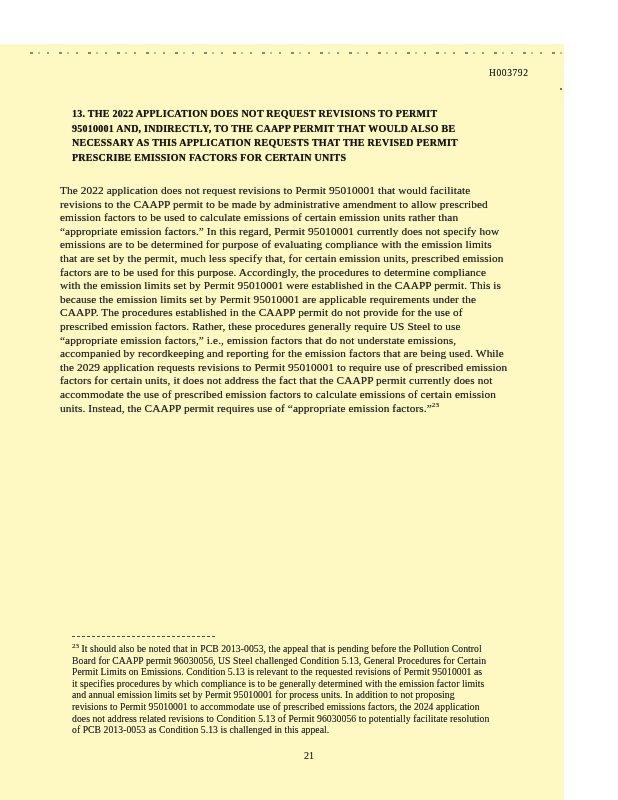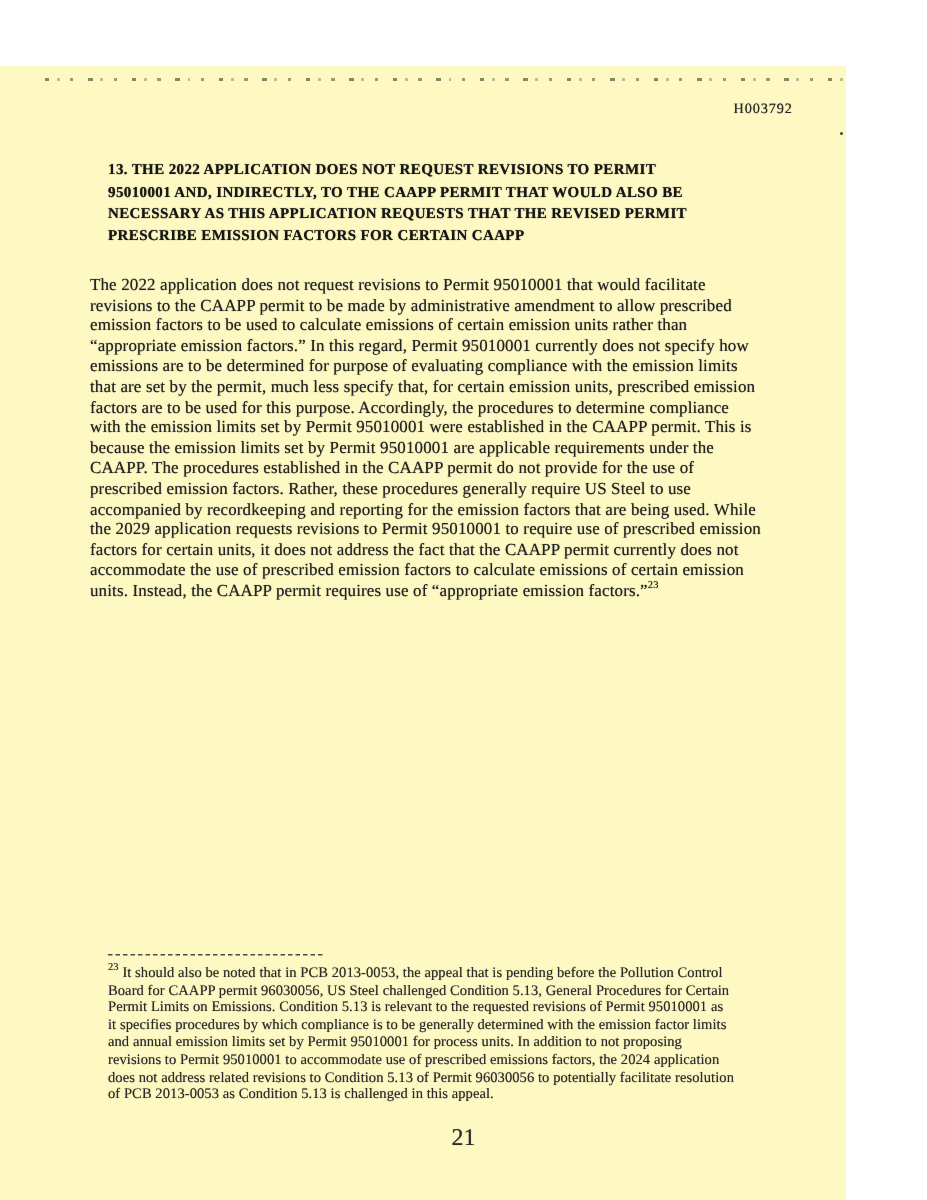--- a/index.html
+++ b/index.html
@@ -102,54 +102,55 @@
     letter-spacing: 0.05px;
     color: #2b2b2b;
     text-shadow: 0 0 0.6px rgba(43,43,43,0.6);
   }
   .page-number {
     position: absolute;
     top: 706px;
     left: 0;
     width: 618px;
     text-align: center;
-    font-size: 16px;
+    font-size: 10px;
     color: #2a2a2a;
     text-shadow: 0 0 0.6px rgba(42,42,42,0.6);
   }
 </style>
 </head>
 <body>
 
 <div class="page">
 
   <div class="scan-line top"></div>
 
   <div class="doc-number">H003792</div>
   <div class="speck"></div>
 
   <div class="heading">
     <div class="line">13.  THE 2022 APPLICATION DOES NOT REQUEST REVISIONS TO PERMIT</div>
     <div class="line">95010001 AND, INDIRECTLY, TO THE CAAPP PERMIT THAT WOULD ALSO BE</div>
     <div class="line">NECESSARY AS THIS APPLICATION REQUESTS THAT THE REVISED PERMIT</div>
-    <div class="line">PRESCRIBE EMISSION FACTORS FOR CERTAIN CAAPP</div>
+    <div class="line">PRESCRIBE EMISSION FACTORS FOR CERTAIN UNITS</div>
   </div>
 
   <div class="body-para">
     <div class="line">The 2022 application does not request revisions to Permit 95010001 that would facilitate</div>
     <div class="line">revisions to the CAAPP permit to be made by administrative amendment to allow prescribed</div>
     <div class="line">emission factors to be used to calculate emissions of certain emission units rather than</div>
     <div class="line">“appropriate emission factors.” In this regard, Permit 95010001 currently does not specify how</div>
     <div class="line">emissions are to be determined for purpose of evaluating compliance with the emission limits</div>
     <div class="line">that are set by the permit, much less specify that, for certain emission units, prescribed emission</div>
     <div class="line">factors are to be used for this purpose. Accordingly, the procedures to determine compliance</div>
     <div class="line">with the emission limits set by Permit 95010001 were established in the CAAPP permit.  This is</div>
     <div class="line">because the emission limits set by Permit 95010001 are applicable requirements under the</div>
     <div class="line">CAAPP. The procedures established in the CAAPP permit do not provide for the use of</div>
     <div class="line">prescribed emission factors. Rather, these procedures generally require US Steel to use</div>
+    <div class="line">“appropriate emission factors,” i.e., emission factors that do not understate emissions,</div>
     <div class="line">accompanied by recordkeeping and reporting for the emission factors that are being used. While</div>
     <div class="line">the 2029 application requests revisions to Permit 95010001 to require use of prescribed emission</div>
     <div class="line">factors for certain units, it does not address the fact that the CAAPP permit currently does not</div>
     <div class="line">accommodate the use of prescribed emission factors to calculate emissions of certain emission</div>
     <div class="line"><span>units. Instead, the CAAPP permit requires use of “appropriate emission factors.”</span><sup>23</sup></div>
   </div>
 
   <div class="footnote-sep"></div>
 
   <div class="footnote">

